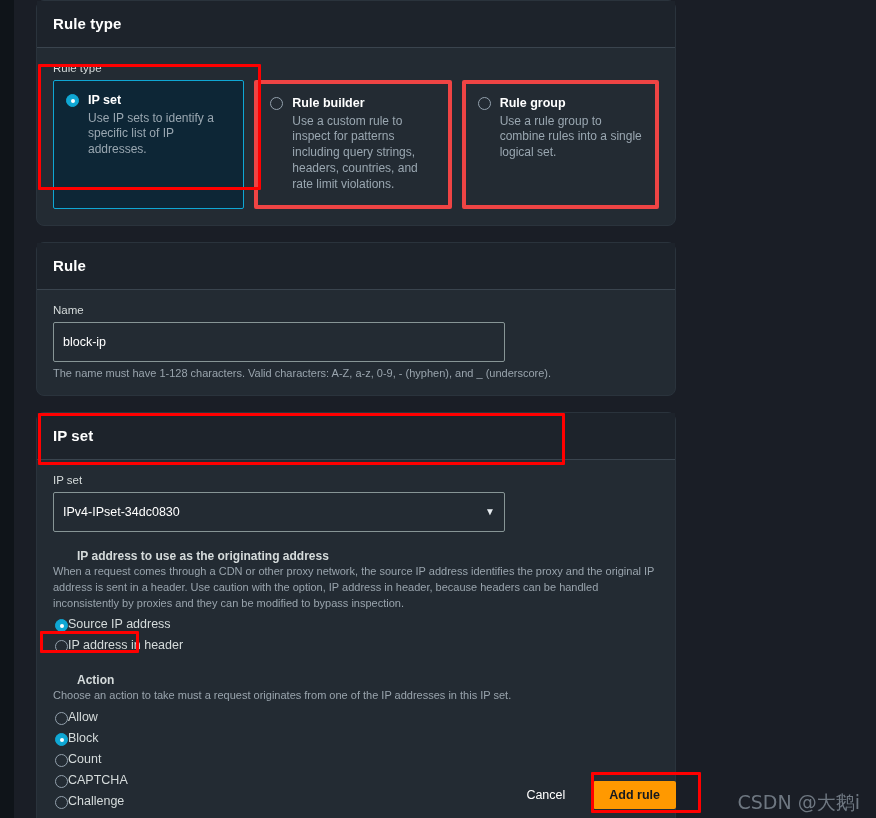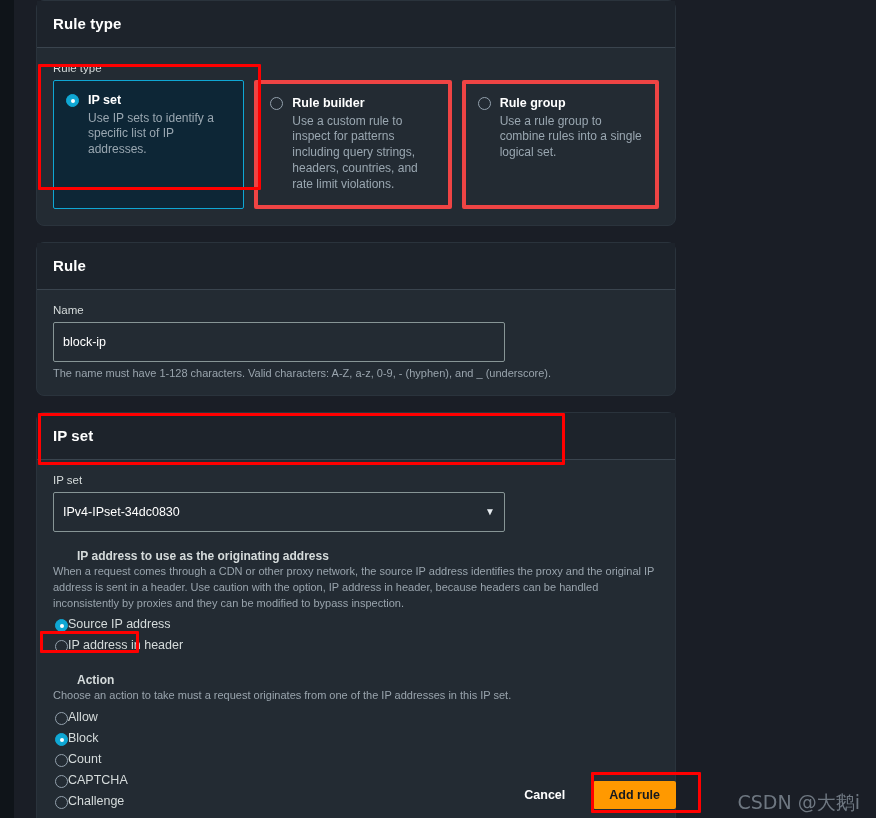--- a/index.html
+++ b/index.html
@@ -210,21 +210,21 @@
     left: 36px; top: 775px;
     width: 640px;
     height: 40px;
     display: flex;
     align-items: center;
     justify-content: flex-end;
     gap: 18px;
   }
   .btn-link {
     font-size: 12.5px;
-    font-weight: bold;
+    font-weight: normal;
     color: #ffffff;
     background: transparent;
     border: none;
     padding: 6px 10px;
     cursor: pointer;
     font-family: "Liberation Sans", sans-serif;
   }
   .btn-primary {
     background: #ff9900;
     color: #15191f;

